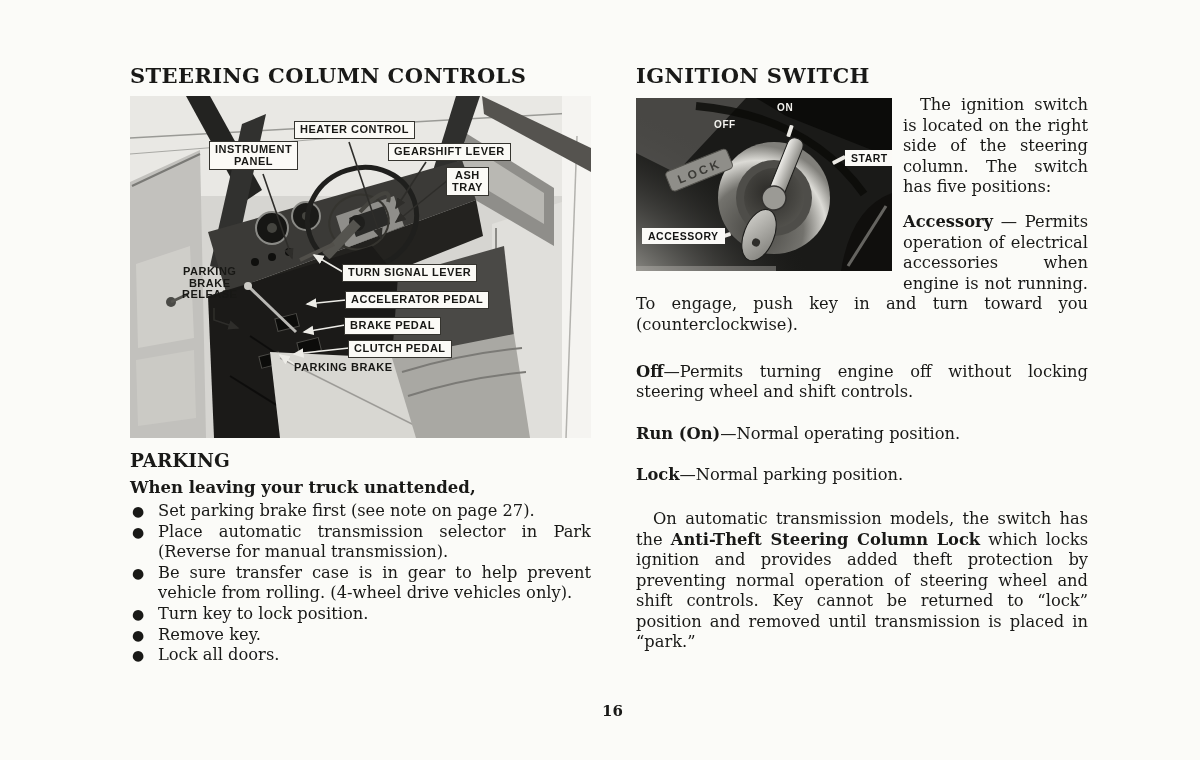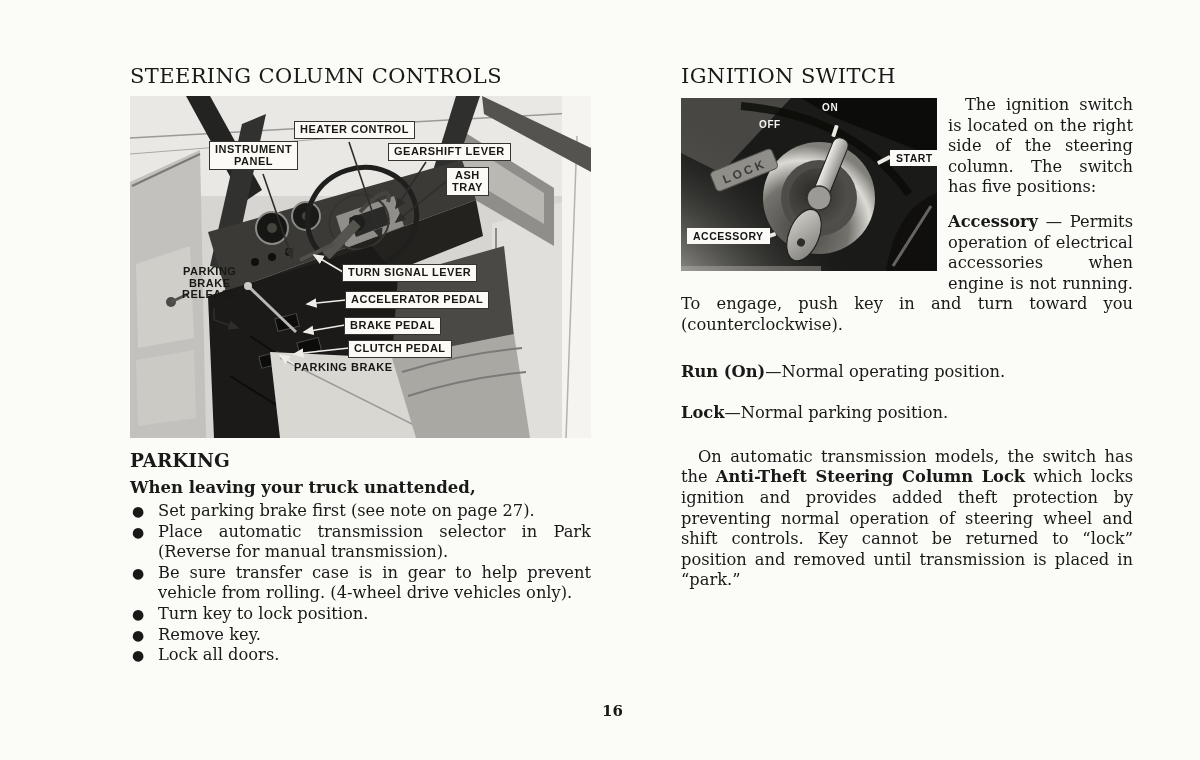--- a/index.html
+++ b/index.html
@@ -5,24 +5,24 @@
   html,body { margin:0; padding:0; }
   body { background:#777; }
   .page {
     position:relative; width:1200px; height:760px; margin:0 auto;
     background:#fbfbf8; overflow:hidden;
     font-family:"DejaVu Serif","Liberation Serif",serif; color:#191917;
   }
 
   
   .col-left  { position:absolute; left:130px; top:64px; width:461px; }
-  .col-right { position:absolute; left:681px; top:64px; width:452px;
+  .col-right { position:absolute; left:636px; top:64px; width:452px;
                font-size:16.3px; line-height:20.6px; }
 
-  h1.sec { font-size:21px; line-height:24px; font-weight:normal;
+  h1.sec { font-size:21px; line-height:24px; font-weight:bold;
            letter-spacing:.4px; margin:0 0 8px 0; }
   .col-right h1.sec { margin-bottom:6px; }
 
   
   .photo { position:relative; overflow:hidden; background:#cfcecA; }
   .photo-left  { width:461px; height:342px; }
   .photo-right { width:256px; height:173px; float:left; margin:3px 11px 8px 0; }
   svg.scene { display:block; width:100%; height:100%; }
 
   
@@ -251,20 +251,21 @@
         <div class="ph-label" style="left:141px; top:4px;">ON</div>
         <div class="ph-label" style="left:78px;  top:21px;">OFF</div>
         <div class="ph-box" style="left:209px; top:52px;">START</div>
         <div class="ph-box" style="left:6px;  top:130px;">ACCESSORY</div>
       </div>
 
       <p class="first indent m14">The ignition switch is located on the right side of the steering column. The switch has five positions:</p>
 
       <p class="m26"><b class="term">Accessory</b><span> — Permits operation of electrical accessories when engine is not running. To engage, push key in and turn toward you (counterclockwise).</span></p>
 
+      <p><b class="term">Off</b><span>—Permits turning engine off without locking steering wheel and shift controls.</span></p>
 
       <p><b class="term">Run (On)</b><span>—Normal operating position.</span></p>
 
 
       <p class="m23"><b class="term">Lock</b><span>—Normal parking position.</span></p>
 
       <p class="indent"><span>On automatic transmission models, the switch has the </span><b class="term">Anti-Theft Steering Column Lock</b><span> which locks ignition and provides added theft protection by preventing normal operation of steering wheel and shift controls. Key cannot be returned to “lock” position and removed until transmission is placed in “park.”</span></p>
     </div>
   </div>
 

